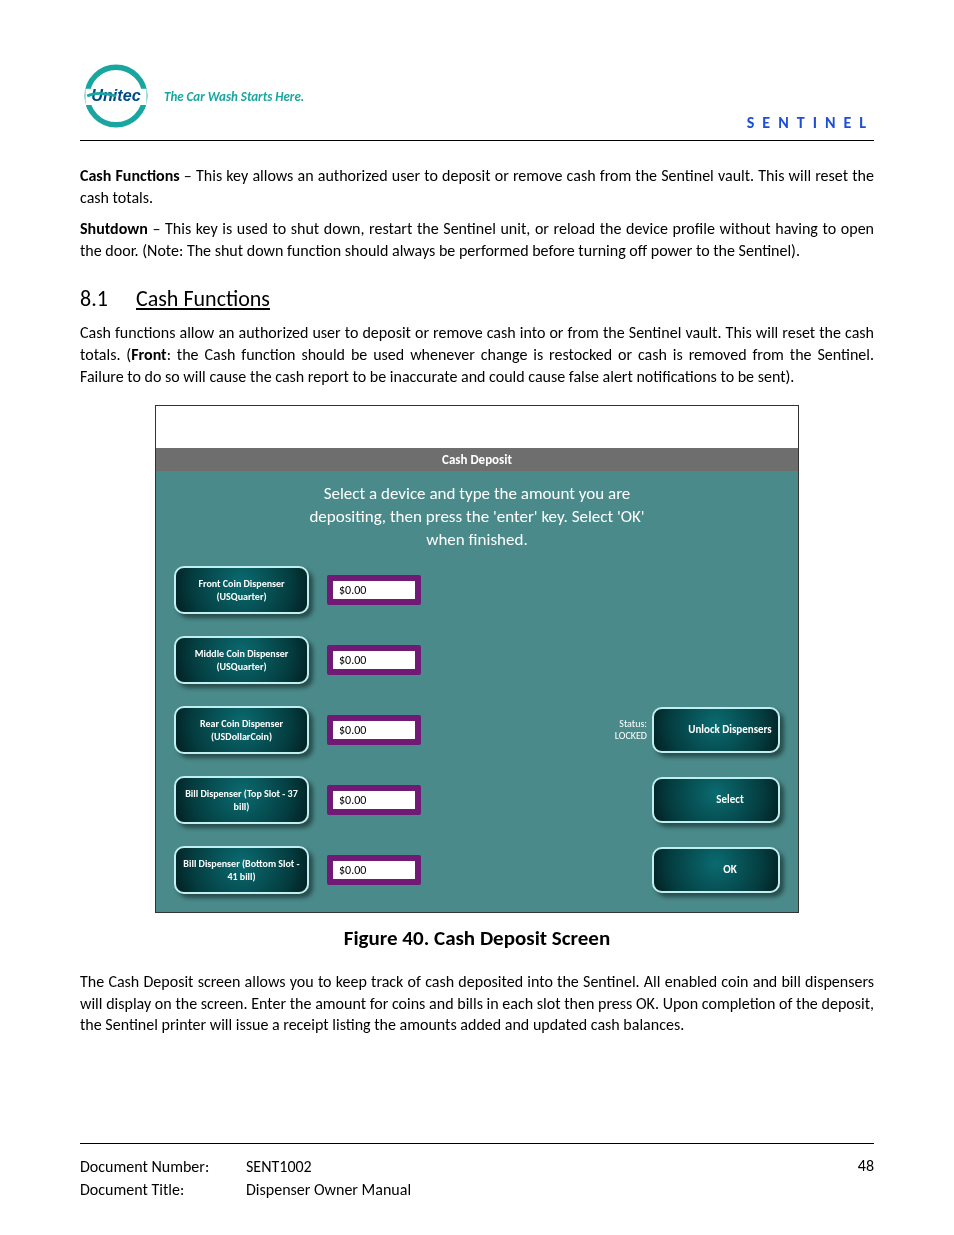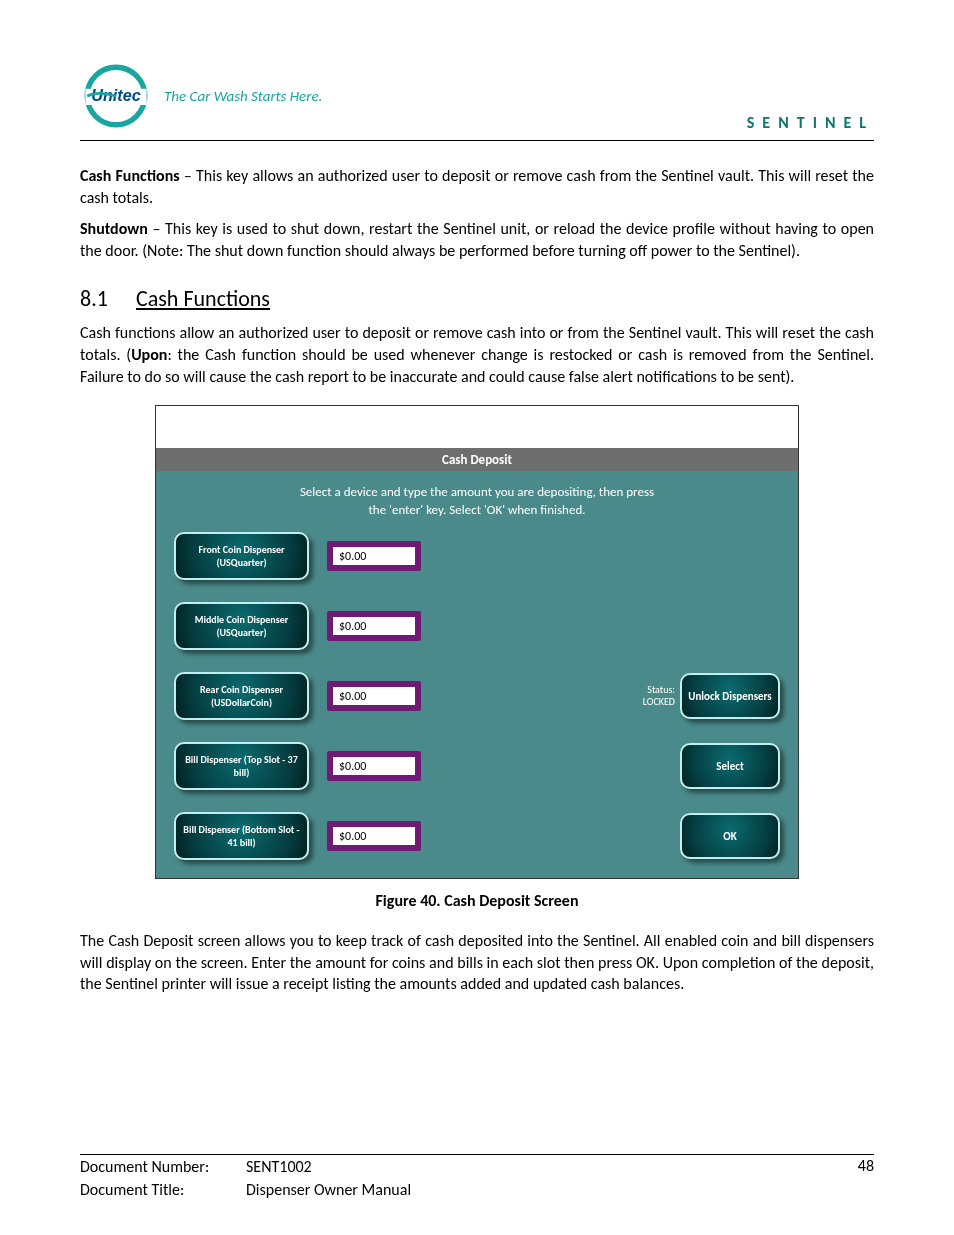--- a/index.html
+++ b/index.html
@@ -31,29 +31,29 @@
     gap: 12px;
   }
   .logo-circle {
     width: 72px;
     height: 72px;
     position: relative;
   }
   .logo-circle svg { display: block; }
   .logo-tagline {
     color: #1aa6a0;
-    font-size: 15px;
-    font-weight: normal;
+    font-size: 13px;
+    font-weight: bold;
     font-style: italic;
   }
   .sentinel {
     font-weight: bold;
     letter-spacing: 8px;
     font-size: 16px;
-    color: #0f766e;
+    color: #1d4ed8;
   }
   .body-text {
     text-align: justify;
     line-height: 1.35;
     margin: 0 0 10px 0;
   }
   .section-head {
     font-weight: normal;
     font-size: 22px;
     text-decoration: underline;
@@ -84,21 +84,21 @@
     margin-top: 42px;
   }
   .cd-body {
     background: #4a8a8a;
     padding: 12px 18px 18px 18px;
     color: #fff;
     font-size: 12px;
   }
   .cd-instr {
     text-align: center;
-    font-size: 13px;
+    font-size: 17px;
     line-height: 1.35;
     margin: 0 auto 14px auto;
     max-width: 360px;
   }
   .cd-rows {
     display: flex;
     flex-direction: column;
     gap: 22px;
   }
   .cd-row {
@@ -155,34 +155,35 @@
     border: 2px solid #bfeff0;
     color: #fff;
     font-size: 11px;
     font-weight: bold;
     display: flex;
     align-items: center;
     justify-content: center;
     box-shadow: 4px 4px 4px rgba(0,0,0,0.45);
     line-height: 1.2;
     text-align: right;
+    padding-left: 28px;
   }
   .figure-caption {
     font-weight: bold;
     text-align: center;
     margin: 12px 0 20px 0;
-    font-size: 16px;
+    font-size: 21px;
   }
   .footer {
     position: absolute;
     left: 80px;
     right: 80px;
     bottom: 34px;
     border-top: 1px solid #000;
-    padding-top: 1px;
+    padding-top: 12px;
     display: flex;
     justify-content: space-between;
     font-size: 16px;
   }
   .footer-left {
     line-height: 1.4;
   }
   .footer-left .row { display: flex; gap: 6px; }
   .footer-left .lbl { min-width: 160px; }
 </style>
@@ -212,21 +213,21 @@
 
   <p class="body-text">
     <b>Shutdown</b><span> – This key is used to shut down, restart the Sentinel unit, or reload the device profile without having to open the door. (Note: The shut down function should always be performed before turning off power to the Sentinel).</span>
   </p>
 
   <div class="section-head">
     <span class="section-num">8.1</span><span>Cash Functions</span>
   </div>
 
   <p class="body-text">
-    <span>Cash functions allow an authorized user to deposit or remove cash into or from the Sentinel vault. This will reset the cash totals. (</span><b>Upon</b><span>: the Cash function should be used whenever change is restocked or cash is removed from the Sentinel. Failure to do so will cause the cash report to be inaccurate and could cause false alert notifications to be sent).</span>
+    <span>Cash functions allow an authorized user to deposit or remove cash into or from the Sentinel vault. This will reset the cash totals. (</span><b>Front</b><span>: the Cash function should be used whenever change is restocked or cash is removed from the Sentinel. Failure to do so will cause the cash report to be inaccurate and could cause false alert notifications to be sent).</span>
   </p>
 
   <div class="figure-wrap">
     <div class="cash-deposit">
       <div class="cd-title">Cash Deposit</div>
       <div class="cd-body">
         <div class="cd-instr">Select a device and type the amount you are depositing, then press the 'enter' key.  Select 'OK' when finished.</div>
         <div class="cd-rows">
 
           <div class="cd-row">

